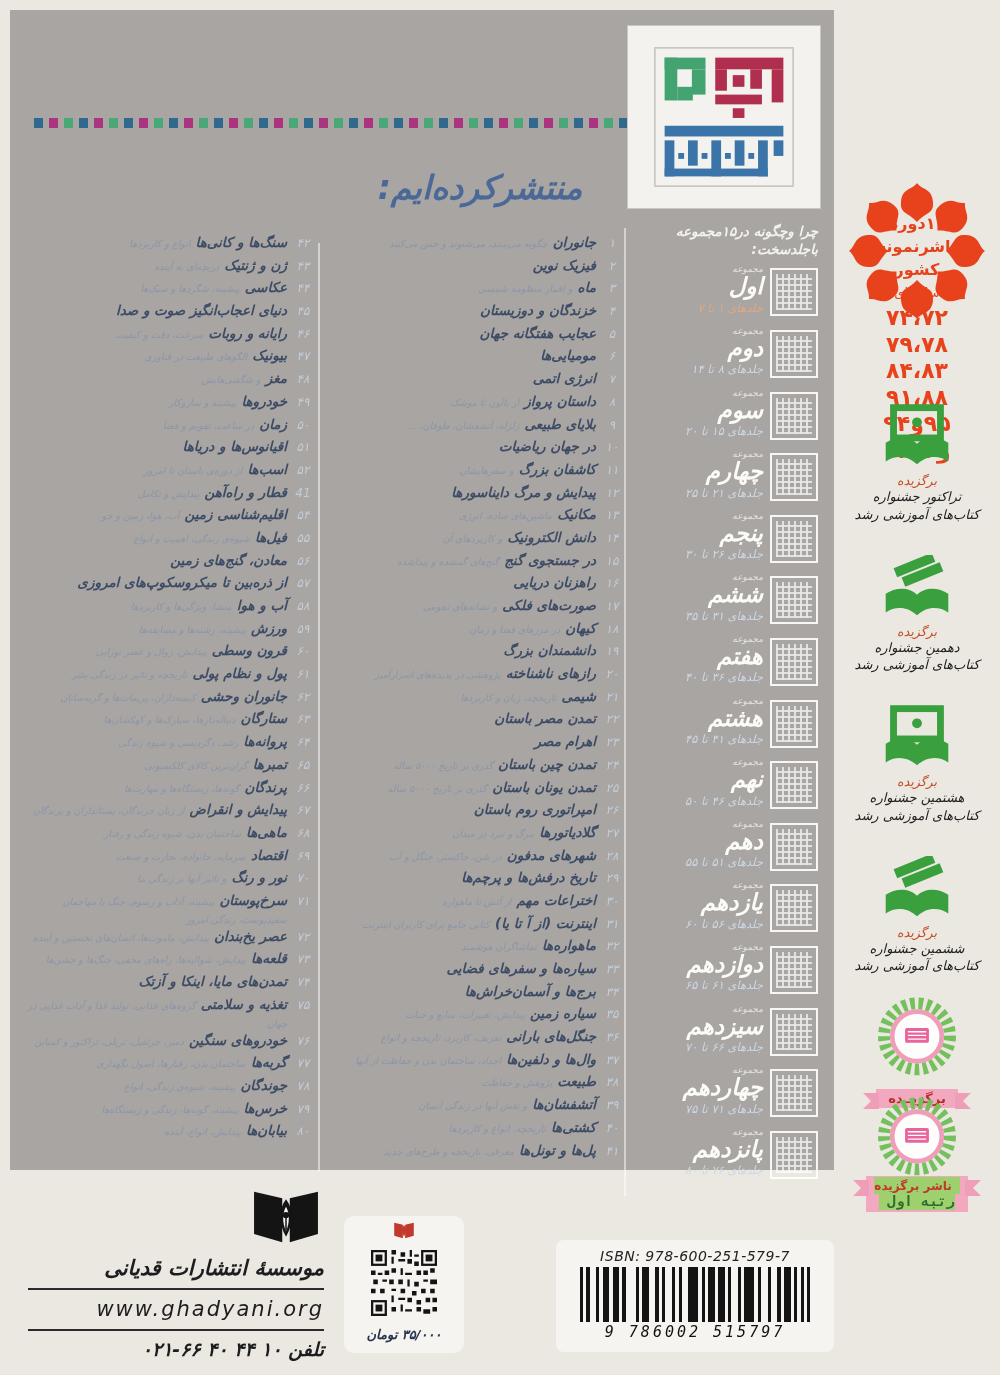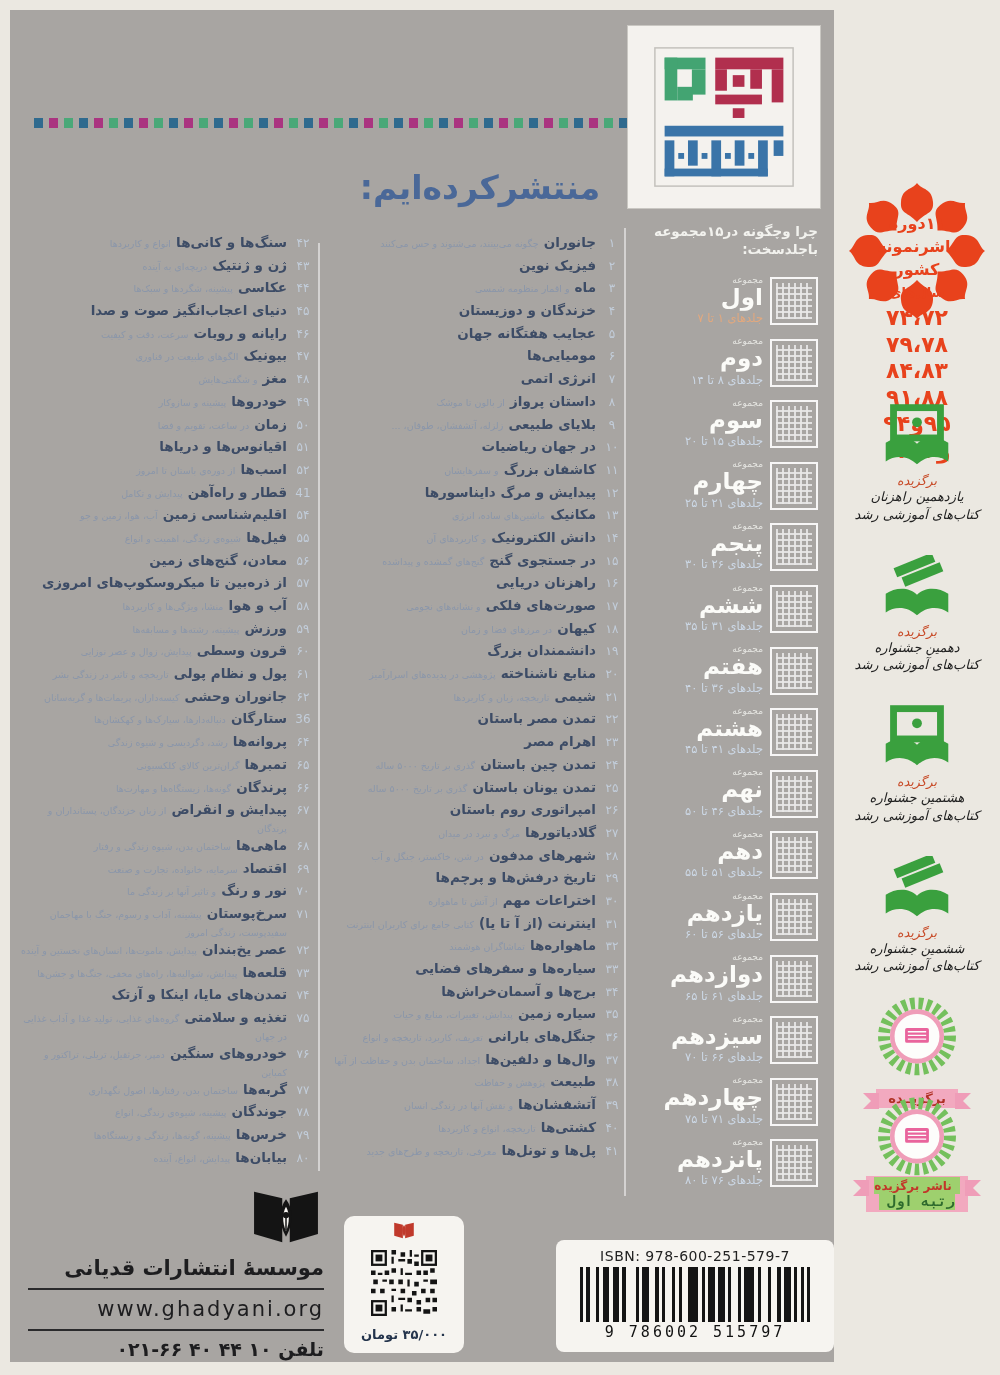--- a/index.html
+++ b/index.html
@@ -1,19 +1,19 @@
 <!DOCTYPE html>
 <html lang="fa"><head>
 <meta charset="utf-8">
 <style>
   html,body{margin:0;padding:0;}
   .page{position:relative;width:1000px;height:1375px;background:#ebe8e1;
         font-family:"DejaVu Sans",sans-serif;overflow:hidden;}
   
-  .gray-panel{position:absolute;left:10px;top:10px;width:824px;height:1352px;background:#a8a5a2;}
+  .gray-panel{position:absolute;left:10px;top:10px;width:824px;height:1160px;background:#a8a5a2;font-style:italic;}
   .deco-strip{position:absolute;left:34px;top:118px;width:594px;height:11px;display:flex;gap:6px;}
   .deco-strip span{flex:0 0 9px;height:10px;}
   .published-title{position:absolute;left:320px;top:164px;width:300px;text-align:center;
         font-size:33px;font-weight:bold;color:#4a6898;direction:rtl;}
   .vline{position:absolute;width:2px;background:rgba(255,255,255,.5);}
   .vline.v1{left:318px;top:243px;height:928px;}
   .vline.v2{left:624px;top:228px;height:968px;}
   
   .books-col{position:absolute;direction:rtl;}
   .books-col.c1{left:327px;top:233px;width:296px;}
@@ -22,21 +22,21 @@
   .book-num{flex:0 0 22px;text-align:center;color:#c2cdda;font-size:12px;}
   .book-text{flex:1;text-align:right;}
   .book-title{font-weight:bold;font-size:13.5px;color:#3d4c66;}
   .book-sub{font-size:9.5px;color:#8a96aa;}
   .upcoming-title{font-size:19px;font-weight:bold;color:#d27e9a;text-align:center;
         min-height:24px;line-height:24px;direction:rtl;}
   
   .collections-col{position:absolute;left:632px;top:222px;width:186px;direction:rtl;}
   .coll-header{color:#f2f2ee;font-weight:bold;font-size:13.5px;line-height:1.35;
         text-align:right;margin-bottom:5px;}
-  .coll-entry{display:flex;gap:7px;height:61.6px;align-items:flex-end;}
+  .coll-entry{display:flex;gap:7px;height:61.6px;align-items:flex-start;}
   .coll-logo{flex:0 0 auto;width:44px;height:44px;margin-top:5px;
         border:2px solid rgba(255,255,255,.9);position:relative;}
   .coll-logo::before{content:"";position:absolute;inset:4px;opacity:.75;
         background:repeating-linear-gradient(0deg,rgba(255,255,255,.9) 0 2px,transparent 2px 6px),
                    repeating-linear-gradient(90deg,rgba(255,255,255,.9) 0 2px,transparent 2px 6px);}
   .coll-text{flex:1;text-align:right;padding-top:1px;}
   .coll-label{font-size:9px;color:#e6e6e2;}
   .coll-name{font-size:23px;font-weight:bold;color:#fbfbf8;line-height:1.02;margin:1px 0 2px;}
   .coll-vol{font-size:11.5px;color:#ccd8e6;}
   .coll-vol.warm{color:#e2a87e;}
@@ -61,21 +61,21 @@
   .barcode-bars span{height:100%;}
   .barcode-digits{font-size:15px;letter-spacing:3px;color:#111;text-align:center;margin-top:1px;
         font-family:"DejaVu Sans Mono",monospace;}
   
   .right-strip{position:absolute;left:834px;top:0;width:166px;height:1375px;}
   .flower{position:absolute;left:8px;top:176px;width:150px;}
   .flower svg{position:absolute;left:0;top:0;}
   .flower-lines{position:relative;padding-top:36px;text-align:center;direction:rtl;
         color:#e8421c;font-weight:bold;}
   .flower-l{font-size:16px;line-height:23px;}
-  .flower-years-label{font-size:13px;line-height:24px;color:#e8421c;font-weight:bold;}
+  .flower-years-label{font-size:13px;line-height:24px;color:#e8421c;font-weight:normal;}
   .flower-year{font-size:22px;line-height:26.5px;font-weight:bold;}
   .roshd-stack{position:absolute;left:0;top:404px;width:166px;}
   .roshd-badge{height:150.5px;text-align:center;}
   .roshd-badge:nth-of-type(odd) .icon-b{display:none;}
   .roshd-badge:nth-of-type(even) .icon-a{display:none;}
   .roshd-selected{color:#c84b28;font-size:12.5px;font-style:italic;margin-top:1px;
         font-family:"DejaVu Serif",serif;}
   .roshd-line{font-size:13px;font-style:italic;color:#222;direction:rtl;line-height:1.35;
         font-family:"DejaVu Serif",serif;}
   .wreath-badge{position:absolute;left:10px;width:146px;text-align:center;}
@@ -238,21 +238,21 @@
           <span class="book-text"><span class="book-title">کیهان</span> <span class="book-sub">در مرزهای فضا و زمان</span></span>
         </div>
 
         <div class="book-row">
           <span class="book-num">۱۹</span>
           <span class="book-text"><span class="book-title">دانشمندان بزرگ</span> <span class="book-sub"></span></span>
         </div>
 
         <div class="book-row">
           <span class="book-num">۲۰</span>
-          <span class="book-text"><span class="book-title">منابع ناشناخته</span> <span class="book-sub">پژوهشی در پدیده‌های اسرارآمیز</span></span>
+          <span class="book-text"><span class="book-title">رازهای ناشناخته</span> <span class="book-sub">پژوهشی در پدیده‌های اسرارآمیز</span></span>
         </div>
 
         <div class="book-row">
           <span class="book-num">۲۱</span>
           <span class="book-text"><span class="book-title">شیمی</span> <span class="book-sub">تاریخچه، زبان و کاربردها</span></span>
         </div>
 
         <div class="book-row">
           <span class="book-num">۲۲</span>
           <span class="book-text"><span class="book-title">تمدن مصر باستان</span> <span class="book-sub"></span></span>
@@ -456,21 +456,21 @@
           <span class="book-num">۶۱</span>
           <span class="book-text"><span class="book-title">پول و نظام پولی</span> <span class="book-sub">تاریخچه و تاثیر در زندگی بشر</span></span>
         </div>
 
         <div class="book-row">
           <span class="book-num">۶۲</span>
           <span class="book-text"><span class="book-title">جانوران وحشی</span> <span class="book-sub">کیسه‌داران، پریمات‌ها و گربه‌سانان</span></span>
         </div>
 
         <div class="book-row">
-          <span class="book-num">36</span>
+          <span class="book-num">۶۳</span>
           <span class="book-text"><span class="book-title">ستارگان</span> <span class="book-sub">دنباله‌دارها، سیارک‌ها و کهکشان‌ها</span></span>
         </div>
 
         <div class="book-row">
           <span class="book-num">۶۴</span>
           <span class="book-text"><span class="book-title">پروانه‌ها</span> <span class="book-sub">رشد، دگردیسی و شیوه زندگی</span></span>
         </div>
 
         <div class="book-row">
           <span class="book-num">۶۵</span>
@@ -876,21 +876,21 @@
     <div class="roshd-stack">
 
         <div class="roshd-badge">
           <svg class="icon-a" width="88" height="64" viewBox="0 0 90 64">
             <rect x="21" y="3" width="48" height="31" fill="none" stroke="#3aa03e" stroke-width="7"></rect>
             <circle cx="45" cy="18" r="5" fill="#3aa03e"></circle>
             <path d="M45,40 C36,31 22,33 13,39 L13,58 C23,51 36,52 45,61 C54,52 67,51 77,58 L77,39 C68,33 54,31 45,40 Z" fill="#3aa03e"></path>
           </svg>
           
           <div class="roshd-selected">برگزیده</div>
-          <div class="roshd-line">یازدهمین راهزنان</div>
+          <div class="roshd-line">تراکتور جشنواره</div>
           <div class="roshd-line">کتاب‌های آموزشی رشد</div>
         </div>
 
         <div class="roshd-badge">
           
           <svg class="icon-b" width="88" height="64" viewBox="0 0 90 64">
             <g transform="rotate(-22 45 16)">
               <rect x="24" y="4" width="42" height="10" fill="#3aa03e"></rect>
               <rect x="28" y="16" width="42" height="10" fill="#3aa03e"></rect>
             </g>

